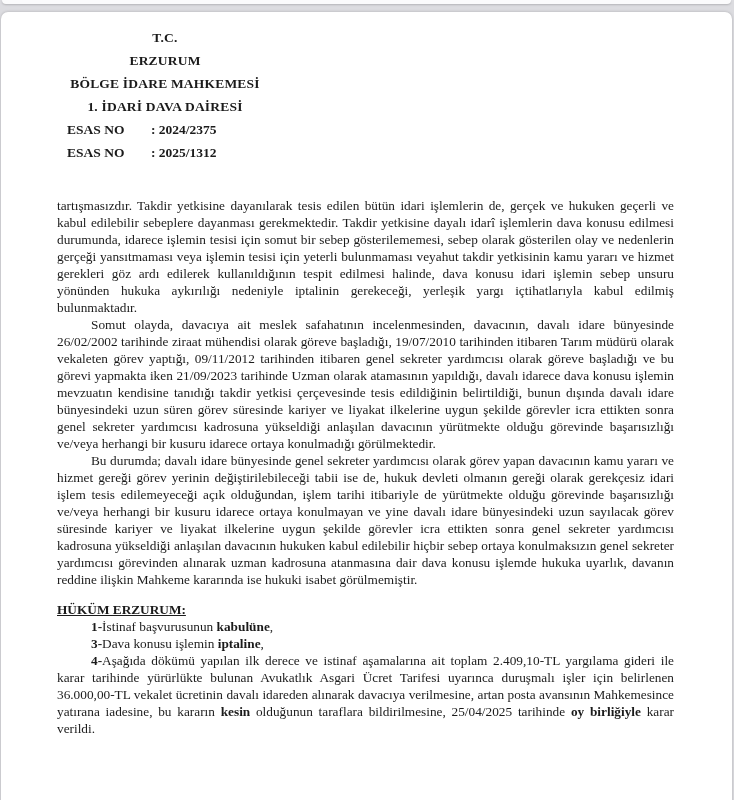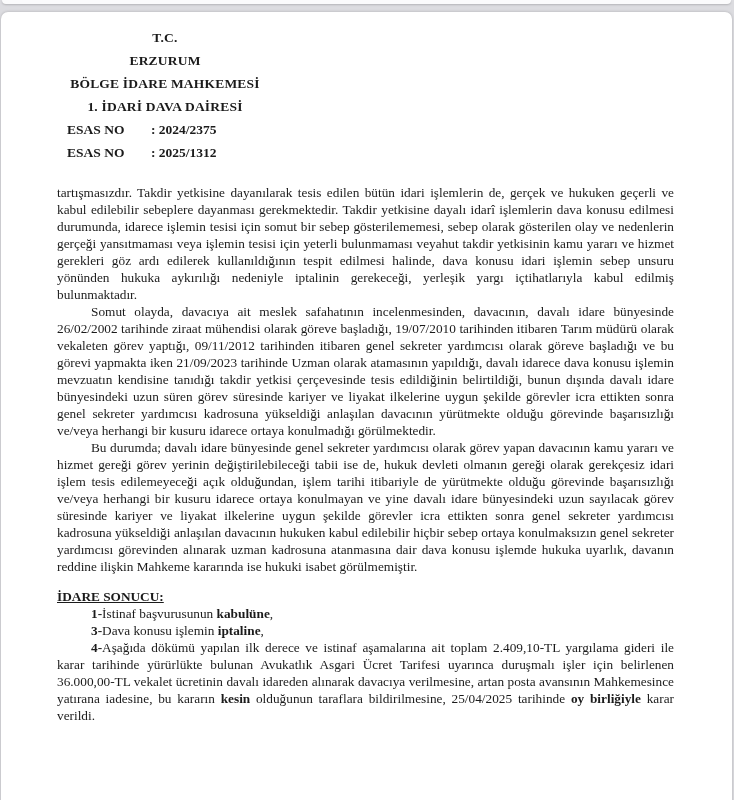--- a/index.html
+++ b/index.html
@@ -51,21 +51,21 @@
   }
   .case-rows {
     margin-left: 10px;
     font-weight: 700;
     font-size: 13.5px;
     line-height: 23px;
   }
   .case-row { display: flex; }
   .case-row .lbl { width: 84px; }
   .body-text {
-    margin-top: 20px;
+    margin-top: 33px;
     font-size: 13.3px;
     line-height: 17px;
     text-align: justify;
   }
   .body-text p { margin: 0; }
   p.indent { text-indent: 34px; }
   .hukum-heading {
     font-weight: 700;
     text-decoration: underline;
     margin-top: 13px !important;
@@ -98,21 +98,21 @@
           <span class="lbl">ESAS NO</span>
           <span class="val">: 2025/1312</span>
         </div>
       </div>
 
       <div class="body-text">
         <p><span>tartışmasızdır. Takdir yetkisine dayanılarak tesis edilen bütün idari işlemlerin de, gerçek ve hukuken geçerli ve kabul edilebilir sebeplere dayanması gerekmektedir. Takdir yetkisine dayalı idarî işlemlerin dava konusu edilmesi durumunda, idarece işlemin tesisi için somut bir sebep gösterilememesi, sebep olarak gösterilen olay ve nedenlerin gerçeği yansıtmaması veya işlemin tesisi için yeterli bulunmaması veyahut takdir yetkisinin kamu yararı ve hizmet gerekleri göz ardı edilerek kullanıldığının tespit edilmesi halinde, dava konusu idari işlemin sebep unsuru yönünden hukuka aykırılığı nedeniyle iptalinin gerekeceği, yerleşik yargı içtihatlarıyla kabul edilmiş bulunmaktadır.</span></p>
         <p class="indent"><span>Somut olayda, davacıya ait meslek safahatının incelenmesinden, davacının, davalı idare bünyesinde 26/02/2002 tarihinde ziraat mühendisi olarak göreve başladığı, 19/07/2010 tarihinden itibaren Tarım müdürü olarak vekaleten görev yaptığı, 09/11/2012 tarihinden itibaren genel sekreter yardımcısı olarak göreve başladığı ve bu görevi yapmakta iken 21/09/2023 tarihinde Uzman olarak atamasının yapıldığı, davalı idarece dava konusu işlemin mevzuatın kendisine tanıdığı takdir yetkisi çerçevesinde tesis edildiğinin belirtildiği, bunun dışında davalı idare bünyesindeki uzun süren görev süresinde kariyer ve liyakat ilkelerine uygun şekilde görevler icra ettikten sonra genel sekreter yardımcısı kadrosuna yükseldiği anlaşılan davacının yürütmekte olduğu görevinde başarısızlığı ve/veya herhangi bir kusuru idarece ortaya konulmadığı görülmektedir.</span></p>
         <p class="indent"><span>Bu durumda; davalı idare bünyesinde genel sekreter yardımcısı olarak görev yapan davacının kamu yararı ve hizmet gereği görev yerinin değiştirilebileceği tabii ise de, hukuk devleti olmanın gereği olarak gerekçesiz idari işlem tesis edilemeyeceği açık olduğundan, işlem tarihi itibariyle de yürütmekte olduğu görevinde başarısızlığı ve/veya herhangi bir kusuru idarece ortaya konulmayan ve yine davalı idare bünyesindeki uzun sayılacak görev süresinde kariyer ve liyakat ilkelerine uygun şekilde görevler icra ettikten sonra genel sekreter yardımcısı kadrosuna yükseldiği anlaşılan davacının hukuken kabul edilebilir hiçbir sebep ortaya konulmaksızın genel sekreter yardımcısı görevinden alınarak uzman kadrosuna atanmasına dair dava konusu işlemde hukuka uyarlık, davanın reddine ilişkin Mahkeme kararında ise hukuki isabet görülmemiştir.</span></p>
 
-        <p class="hukum-heading">İDARE SONUCU:</p>
+        <p class="hukum-heading">HÜKÜM ERZURUM:</p>
 
         <p class="indent"><span class="bold">1-</span><span>İstinaf başvurusunun </span><span class="bold">kabulüne</span><span>,</span></p>
         <p class="indent"><span class="bold">3-</span><span>Dava konusu işlemin </span><span class="bold">iptaline</span><span>,</span></p>
         <p class="indent"><span class="bold">4-</span><span>Aşağıda dökümü yapılan ilk derece ve istinaf aşamalarına ait toplam 2.409,10-TL yargılama gideri ile karar tarihinde yürürlükte bulunan Avukatlık Asgari Ücret Tarifesi uyarınca duruşmalı işler için belirlenen 36.000,00-TL vekalet ücretinin davalı idareden alınarak davacıya verilmesine, artan posta avansının Mahkemesince yatırana iadesine, bu kararın </span><span class="bold">kesin</span><span> olduğunun taraflara bildirilmesine, 25/04/2025 tarihinde </span><span class="bold">oy birliğiyle</span><span> karar verildi.</span></p>
       </div>
 
     </div>
   </div>
 </div>
 

